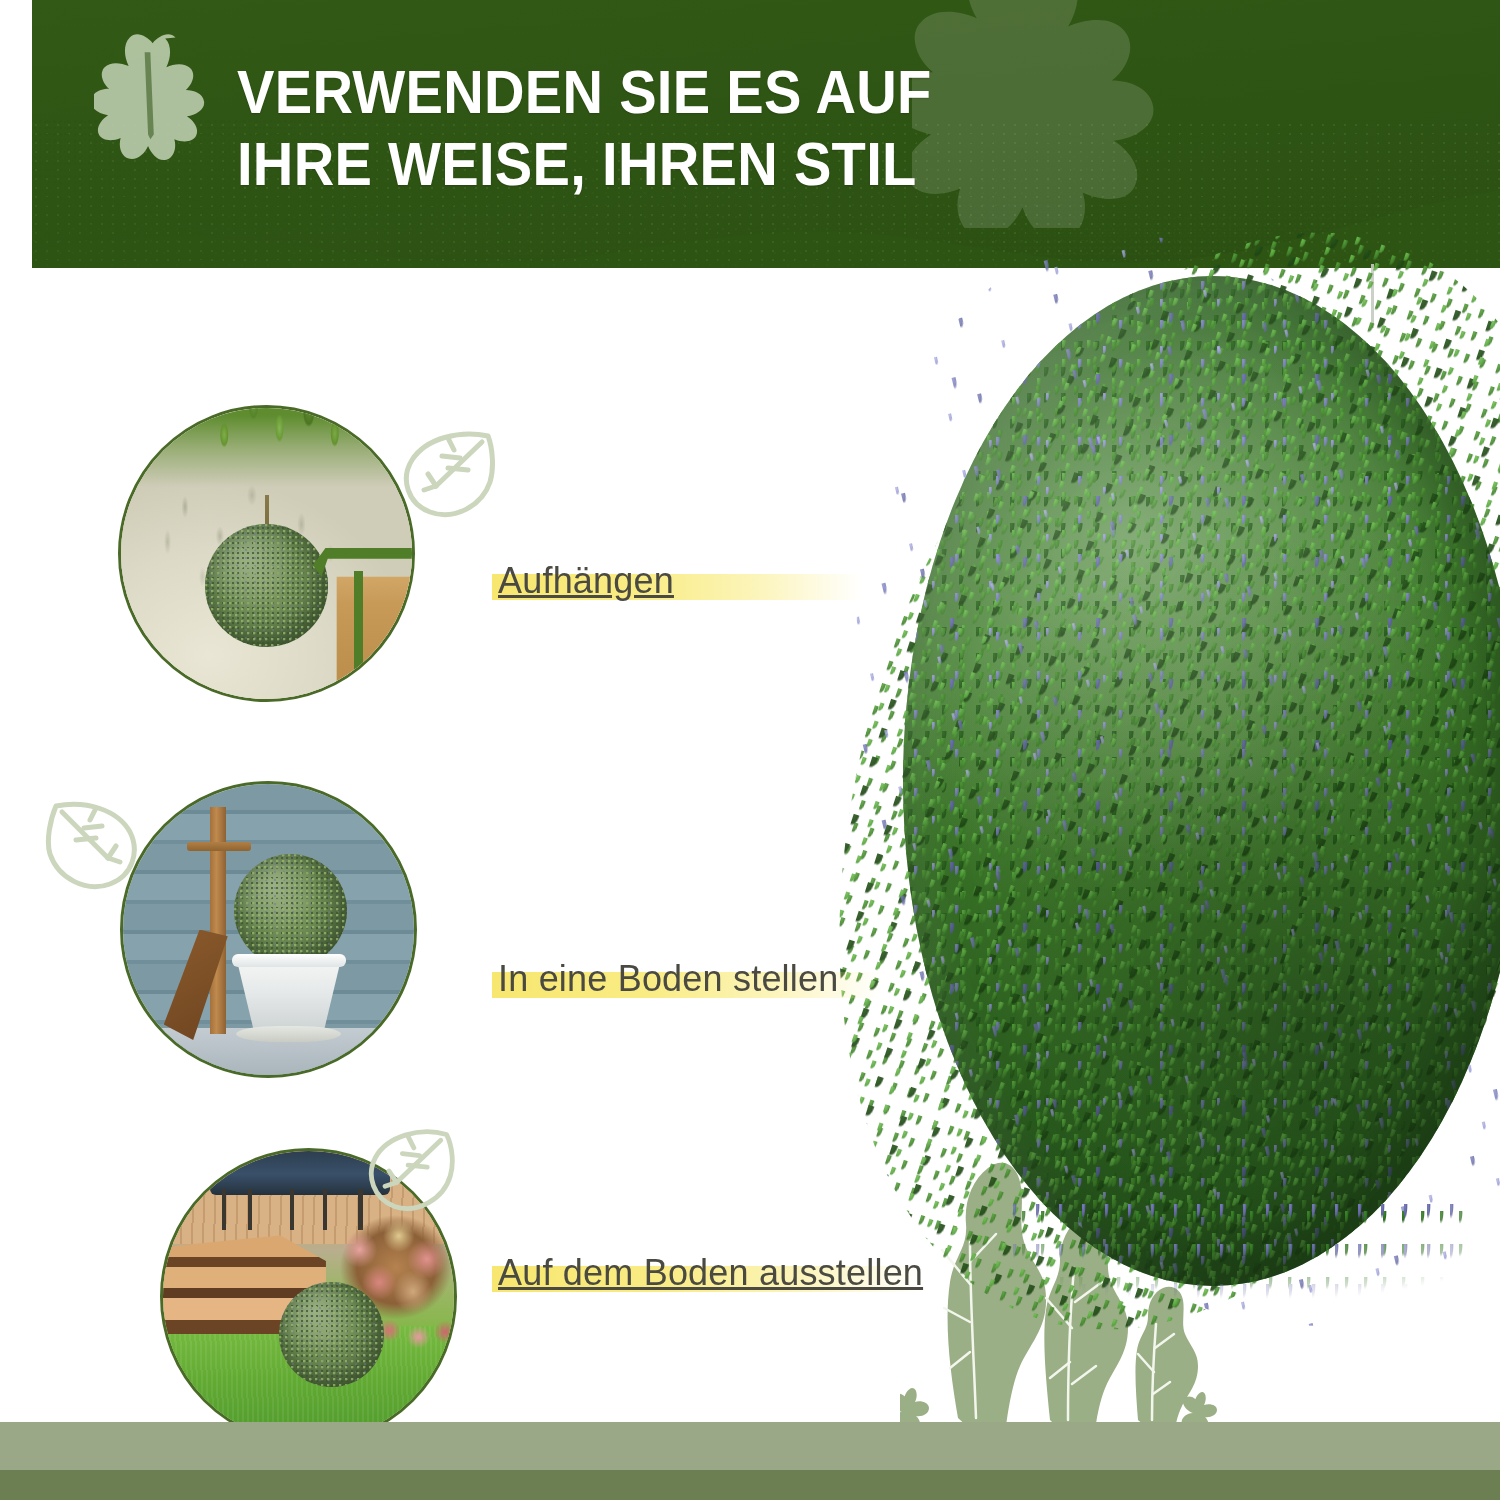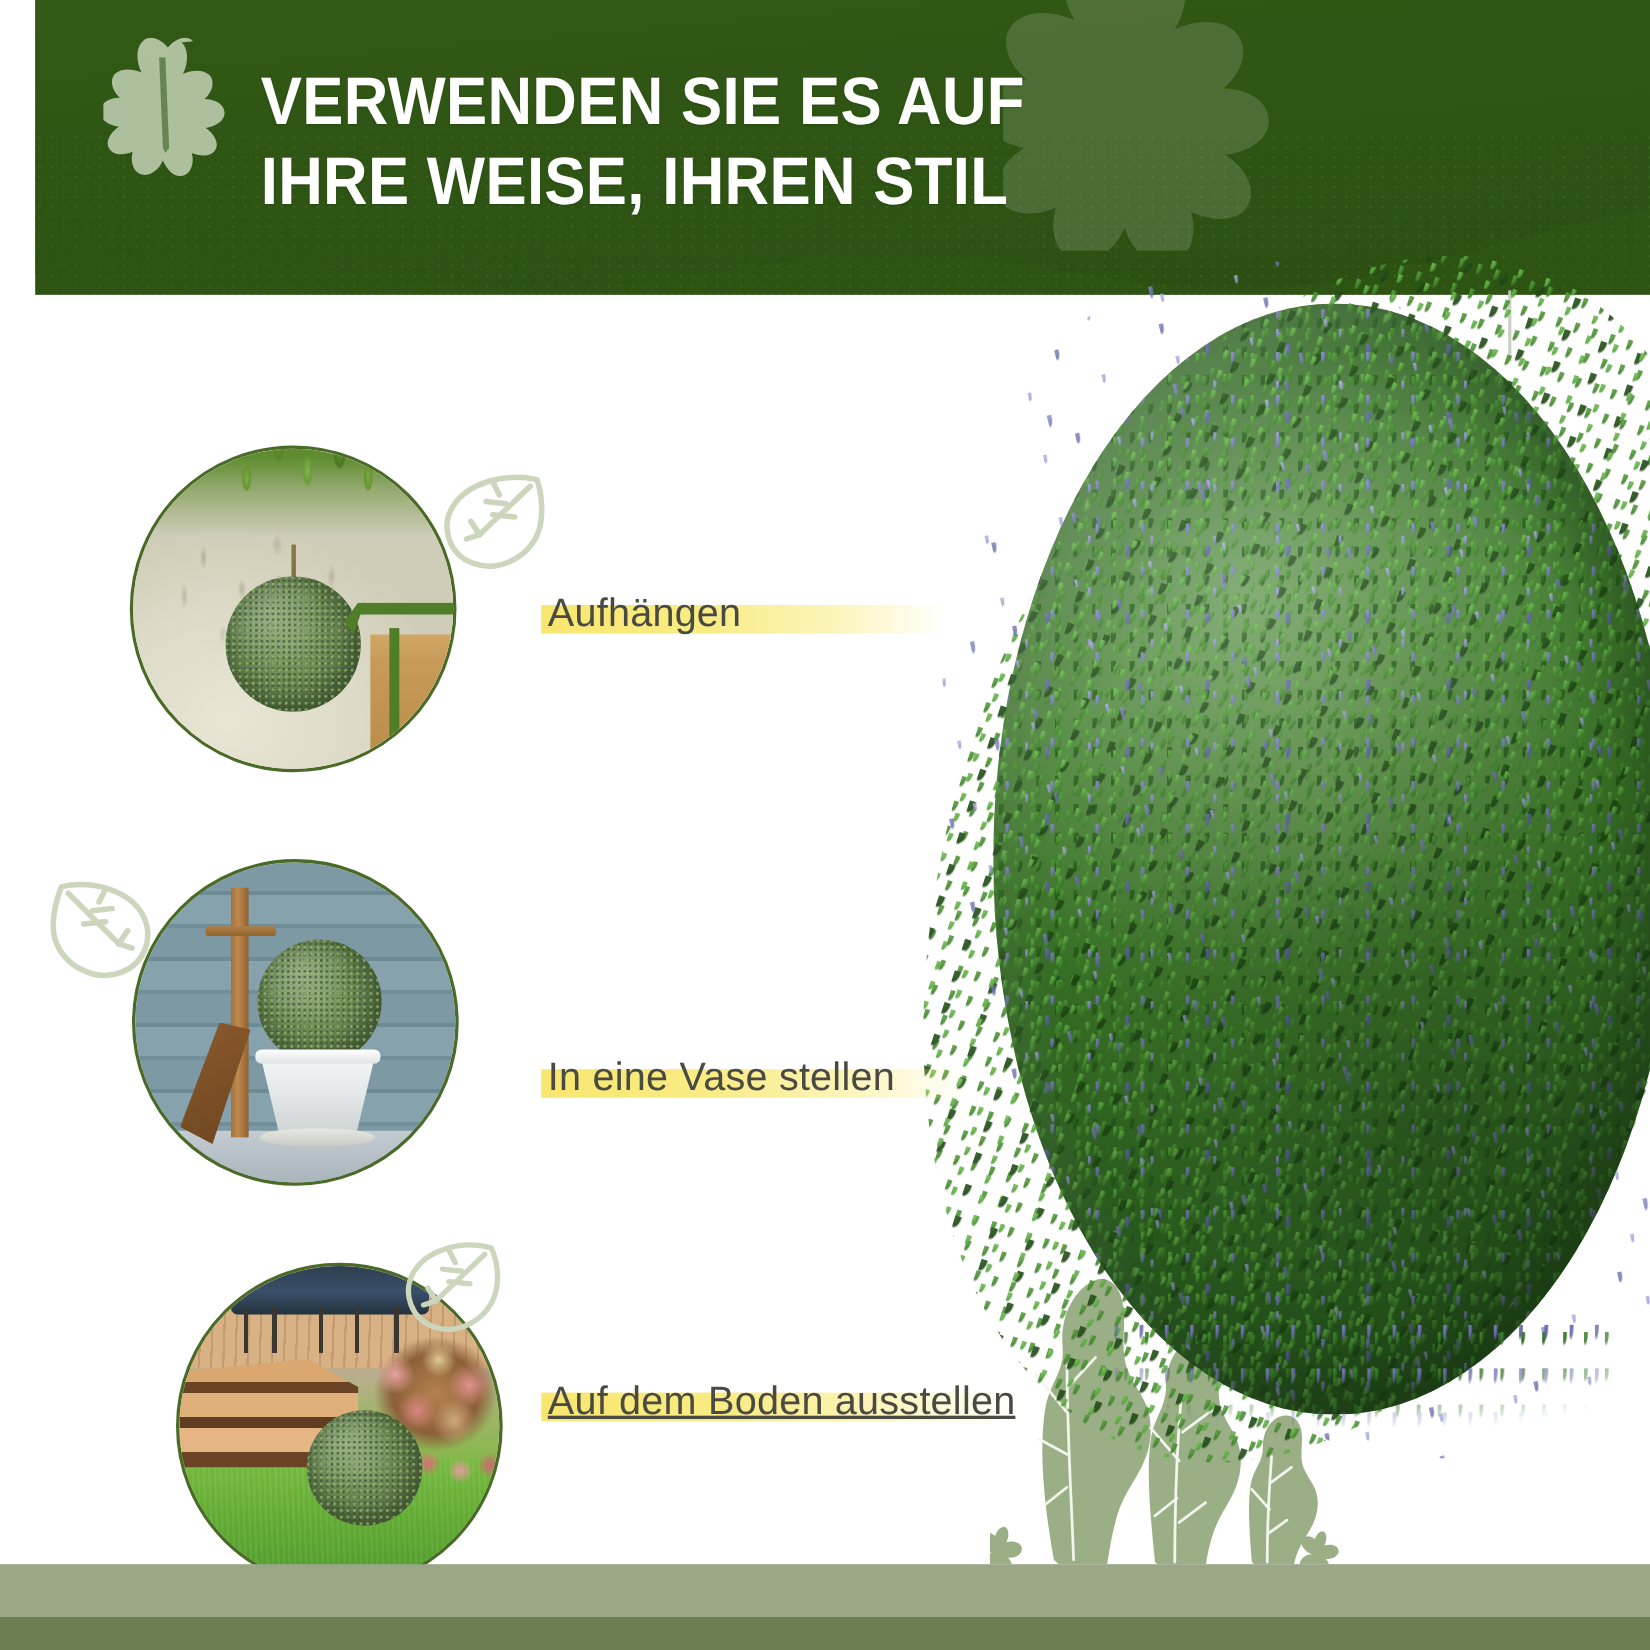--- a/index.html
+++ b/index.html
@@ -291,21 +291,21 @@
     letter-spacing:0.2px;
     white-space:nowrap;
     z-index:6;
   }
   .label .hl {
     position:absolute; left:-6px; bottom:2px;
     height:26px; width:380px;
     background:linear-gradient(90deg, #f7e770 0%, #f9ec84 40%, rgba(249,236,132,0.55) 72%, rgba(249,236,132,0) 100%);
     z-index:-1;
   }
-  .l1 { left:498px; top:536px; }
+  .l1 { left:498px; top:560px;text-decoration:underline; }
   .l1 .hl { width:370px; }
   .l2 { left:498px; top:958px; }
   .l2 .hl { width:390px; }
   .l3 { left:498px; top:1252px;text-decoration:underline; }
   .l3 .hl { width:430px; }
 
   
   .outline-leaf-1 { position:absolute; left:398px; top:428px; width:100px; height:92px; z-index:4; }
   .outline-leaf-2 { position:absolute; left:42px; top:800px; width:100px; height:92px; z-index:4; }
   .outline-leaf-3 { position:absolute; left:362px; top:1124px; width:96px; height:90px; z-index:4; }
@@ -489,21 +489,21 @@
       <div class="c2-oar"></div>
       <div class="ball-topiary c2-ball"></div>
       <div class="c2-pot"></div>
       <div class="c2-pot-rim"></div>
       <div class="c2-saucer"></div>
     </div>
   </div>
 
   <div class="label l2">
     <span class="hl"></span>
-    <span>In eine Vase stellen</span>
+    <span>In eine Boden stellen</span>
   </div>
 
   <svg class="outline-leaf-3" viewBox="0 0 100 92">
     <g fill="none" stroke="#cbd6bd" stroke-width="5" stroke-linecap="round" stroke-linejoin="round">
       <path d="M88 10C60 2 26 12 14 34 4 53 12 77 34 85c24 8 51-8 58-32 4-13 2-31-4-43z"></path>
       <path d="M82 16 36 60"></path>
       <path d="M60 32 42 30"></path>
       <path d="M68 44 48 42"></path>
       <path d="M54 24 48 12"></path>
       <path d="M36 60 28 48"></path>

